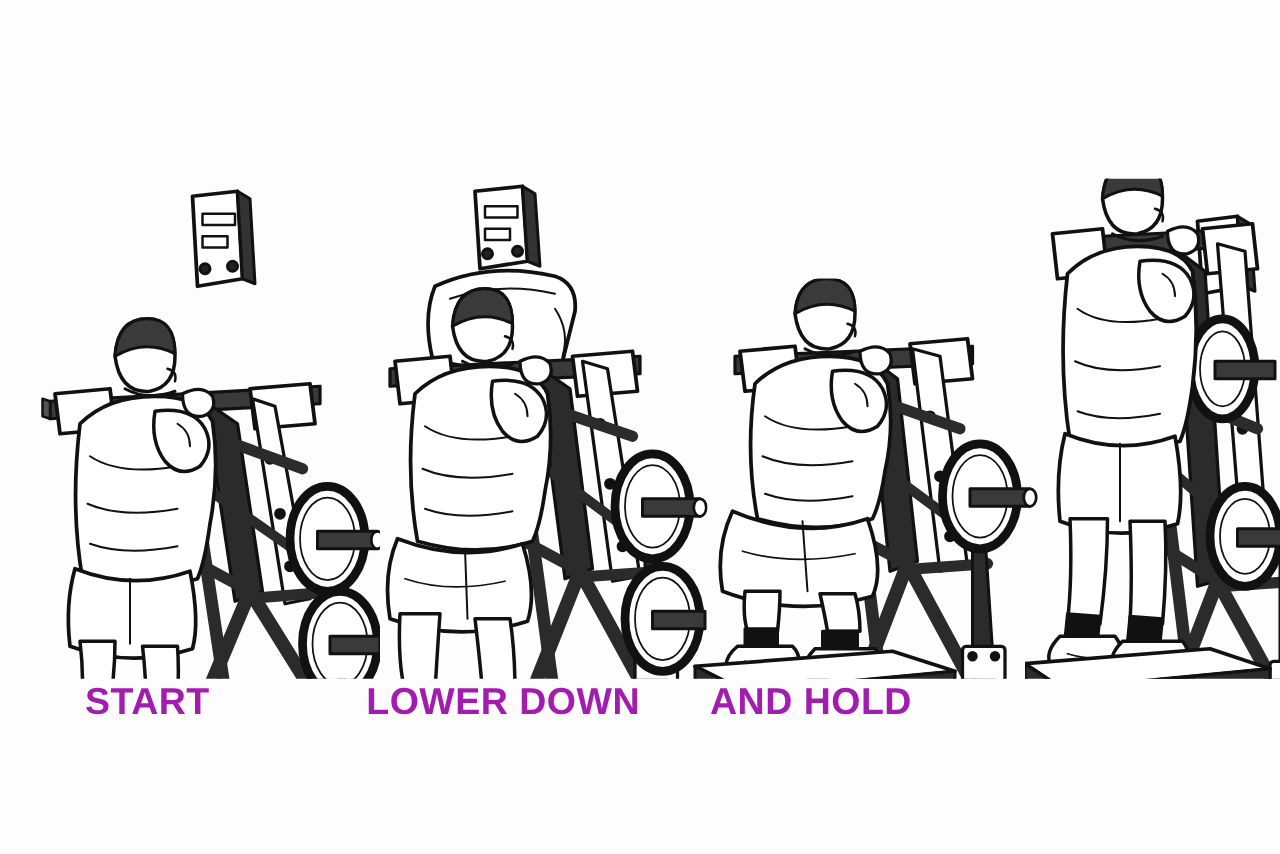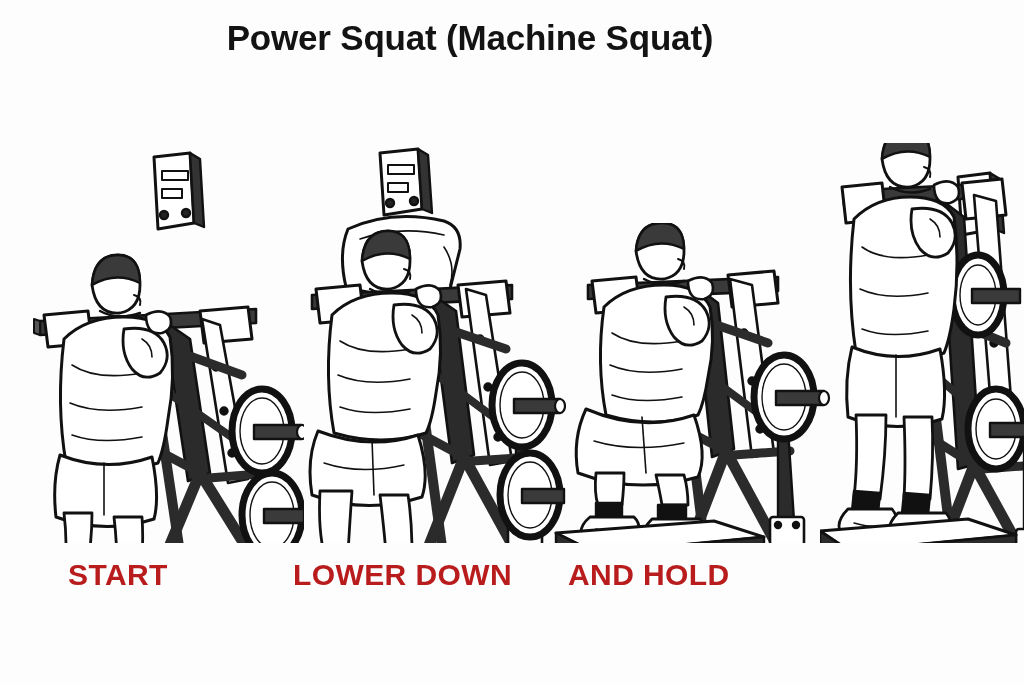--- a/index.html
+++ b/index.html
@@ -30,38 +30,37 @@
     letter-spacing: -0.2px;
     white-space: nowrap;
   }
   .panel {
     position: absolute;
     bottom: 160px;
   }
   .panel svg { display: block; }
   .step-label {
     position: absolute;
-    top: 558px;
+    top: 545px;
     font-size: 30px;
     font-weight: bold;
-    color: #b91c1c;
+    color: #a21caf;
     letter-spacing: 0.4px;
     white-space: nowrap;
   }
   .lbl-0 { left: 68px; }
   .lbl-1 { left: 293px; }
   .lbl-2 { left: 568px; }
   .lbl-3 { left: 848px; }
 </style>
 </head>
 <body>
 
 <div id="stage">
 
-  <div id="title">Power Squat (Machine Squat)</div>
 
   <div class="panel" style="left:4px; bottom:140px;">
     <svg width="300" height="400" viewBox="0 0 300 400">
       <g fill="none" stroke="#111" stroke-width="2.4" stroke-linecap="round" stroke-linejoin="round">
 
         <g>
           <path d="M150 14 L186 10 L190 80 L154 86 Z" fill="#fff" stroke="#111" stroke-width="3"></path>
           <path d="M186 10 L196 16 L200 84 L190 80 Z" fill="#333" stroke="#111" stroke-width="2.4"></path>
           <rect x="158" y="28" width="26" height="9" fill="#fff" stroke="#111" stroke-width="2"></rect>
           <rect x="158" y="46" width="20" height="9" fill="#fff" stroke="#111" stroke-width="2"></rect>

